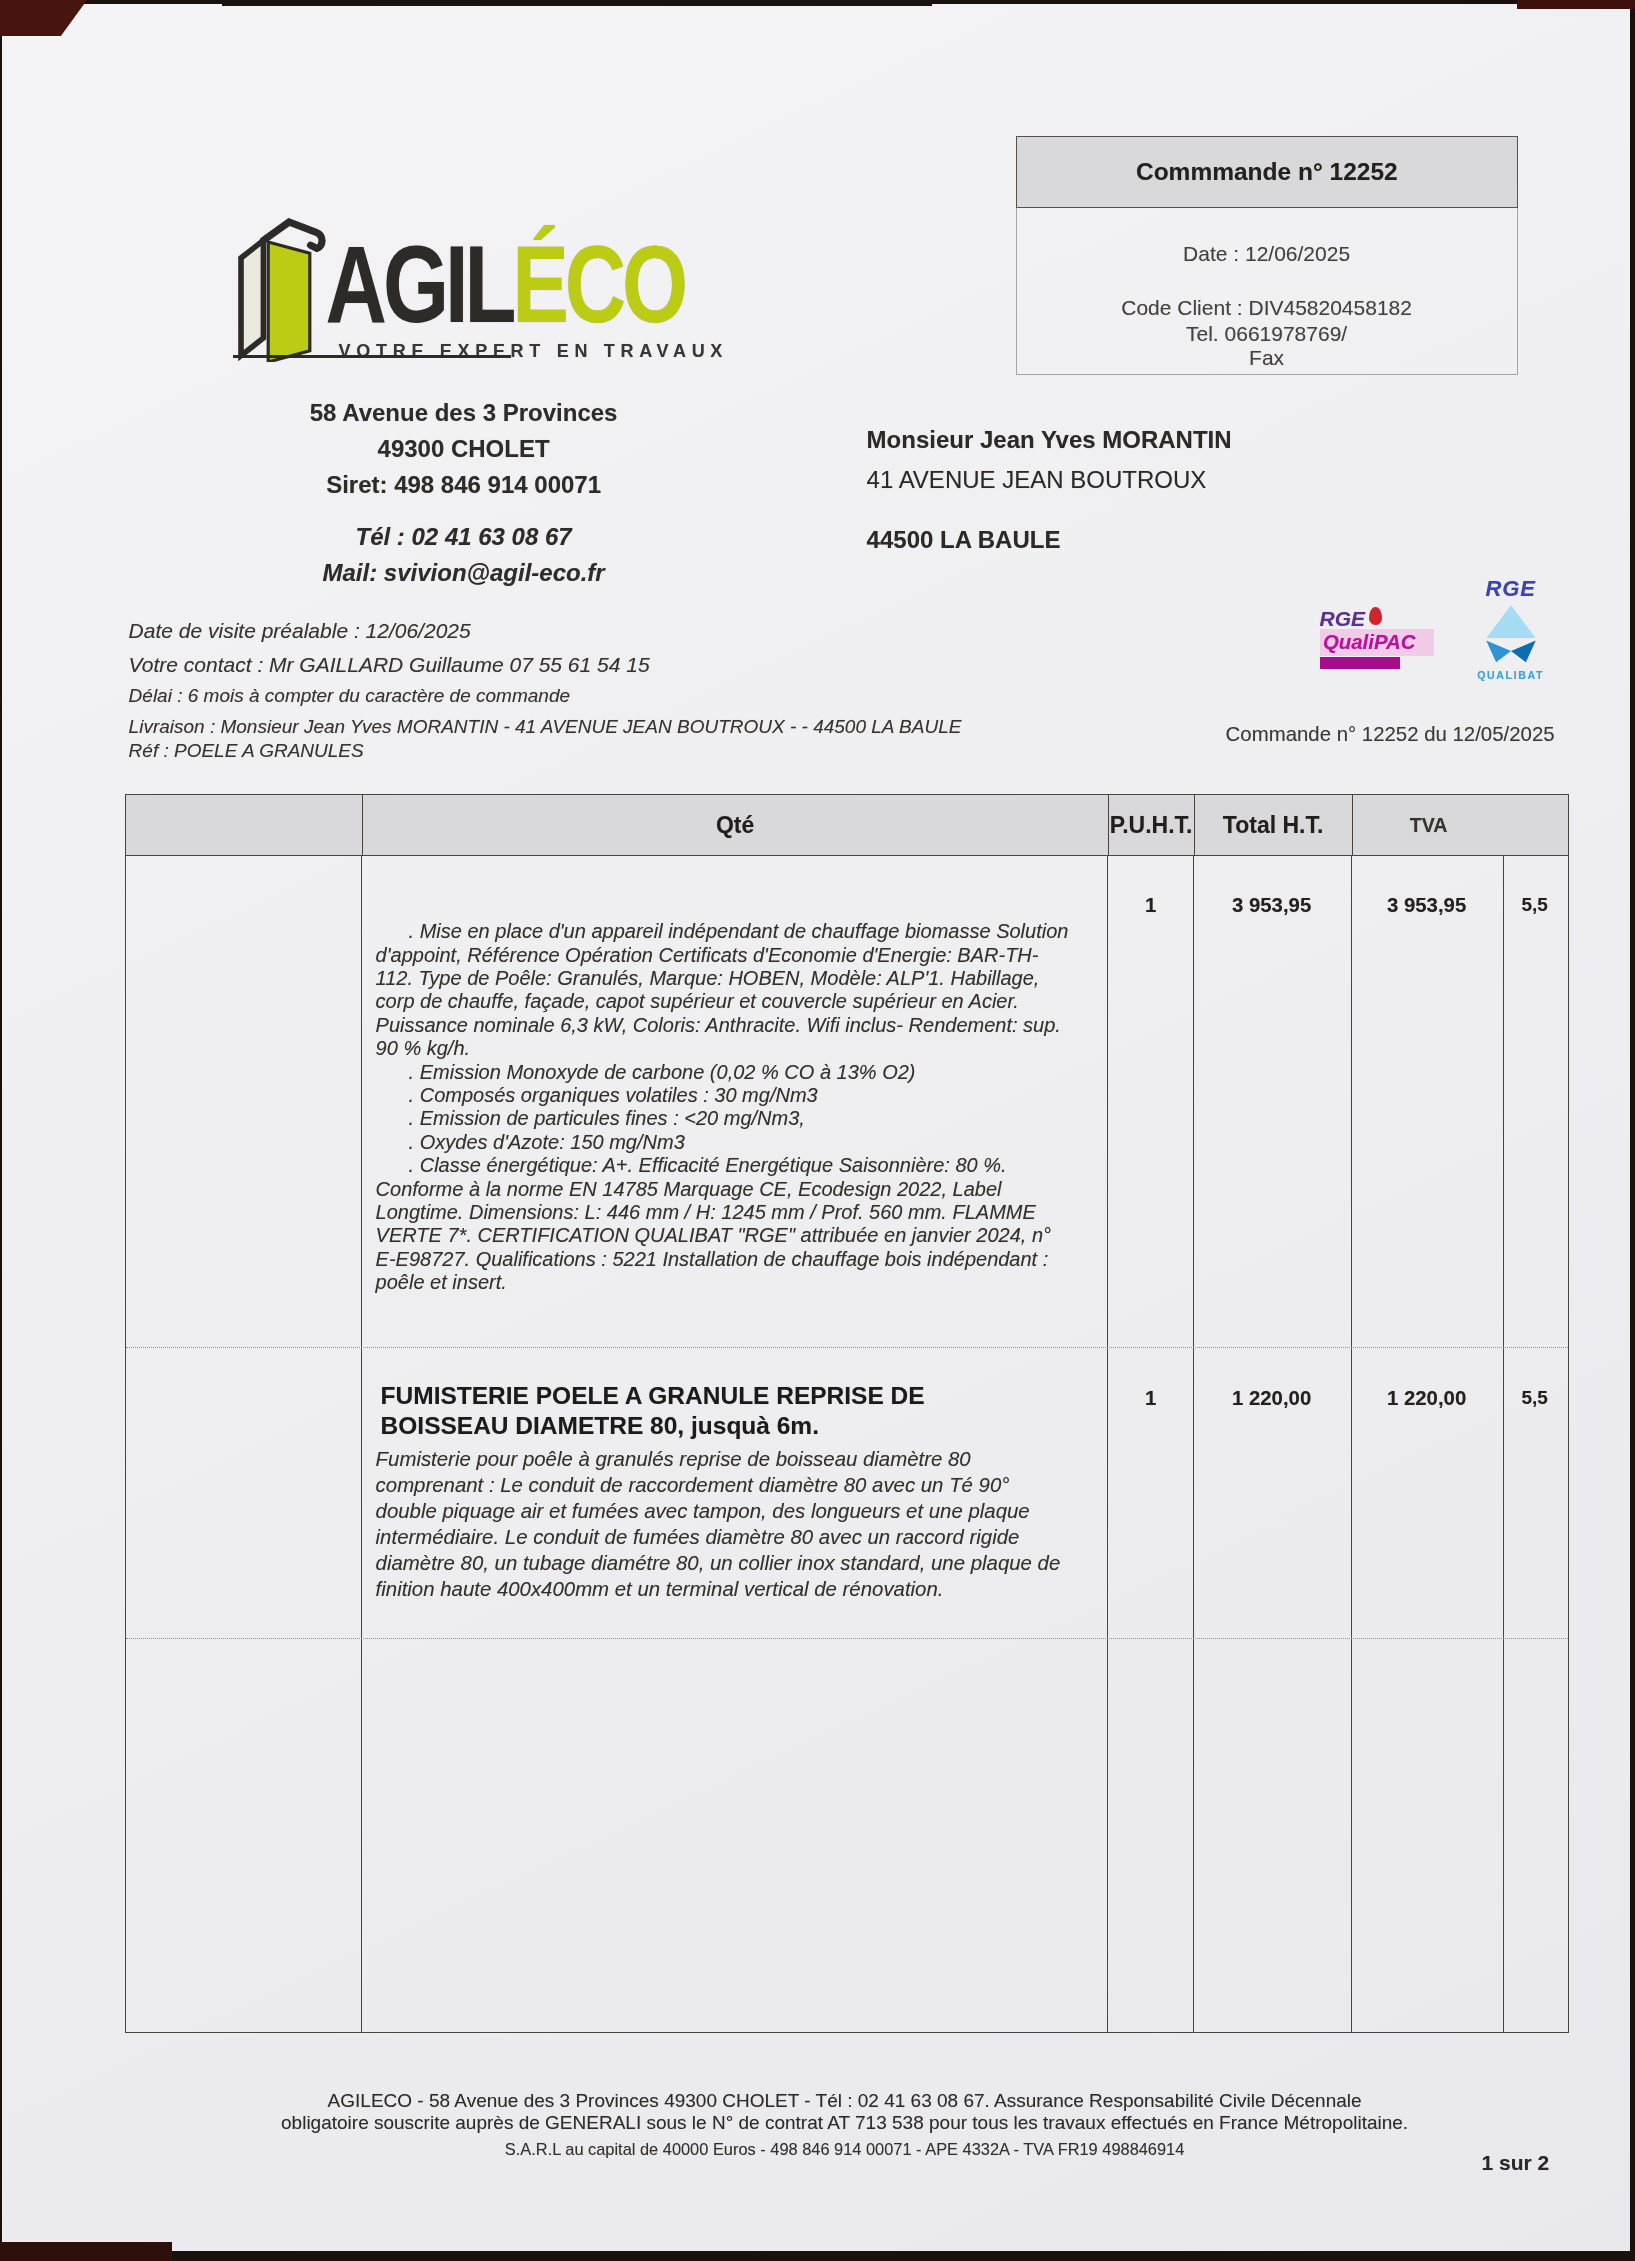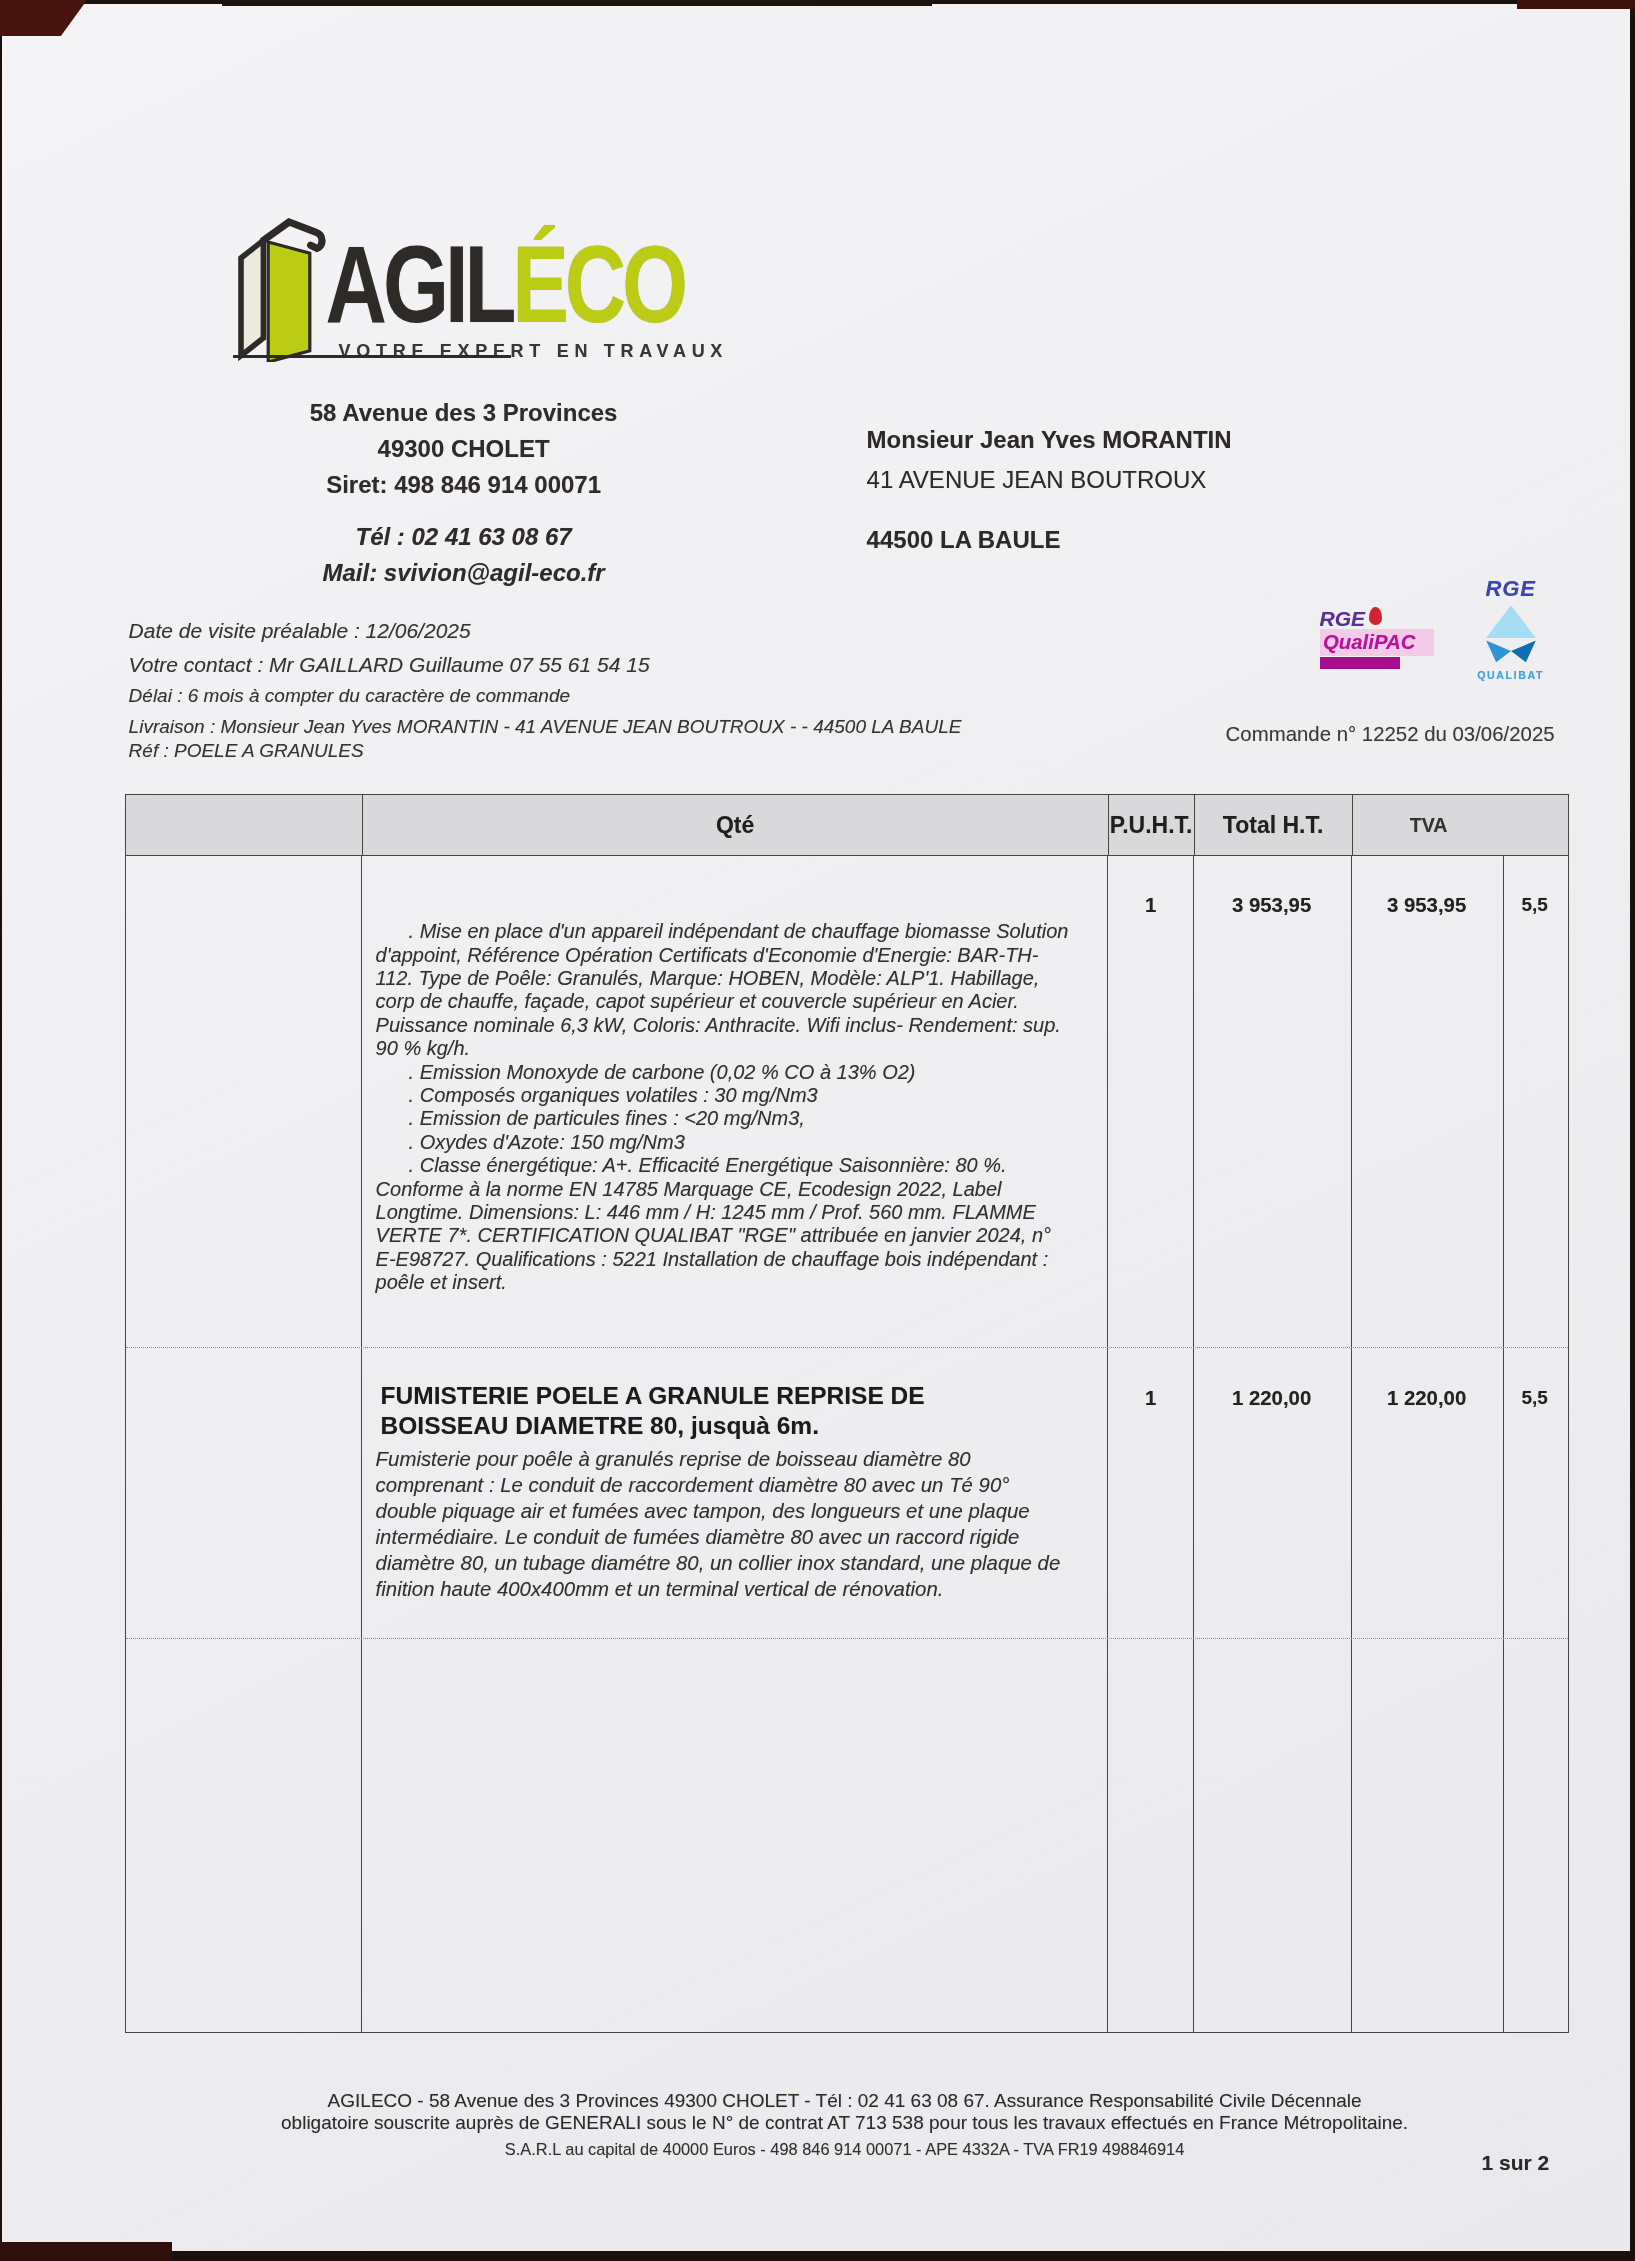--- a/index.html
+++ b/index.html
@@ -118,20 +118,27 @@
     <div class="abs addr">
       <div>58 Avenue des 3 Provinces</div>
       <div>49300 CHOLET</div>
       <div>Siret: 498 846 914 00071</div>
     </div>
     <div class="abs contact">
       <div>Tél : 02 41 63 08 67</div>
       <div>Mail: svivion@agil-eco.fr</div>
     </div>
 
+    <div class="abs order-box">
+      <div class="ob-band">Commmande n° 12252</div>
+      <div class="ob-line ob-date">Date : 12/06/2025</div>
+      <div class="ob-line ob-code">Code Client : DIV45820458182</div>
+      <div class="ob-line ob-tel">Tel. 0661978769/</div>
+      <div class="ob-line ob-fax">Fax</div>
+    </div>
 
     <div class="abs customer">
       <div class="cust-name">Monsieur Jean Yves MORANTIN</div>
       <div class="cust-street">41 AVENUE JEAN BOUTROUX</div>
       <div class="cust-city">44500 LA BAULE</div>
     </div>
 
     <div class="abs info">
       <div class="info-l1">Date de visite préalable : 12/06/2025</div>
       <div class="info-l2">Votre contact : Mr GAILLARD Guillaume 07 55 61 54 15</div>
@@ -151,21 +158,21 @@
     <div class="abs badge-qualibat">
       <div class="qb-rge">RGE</div>
       <svg class="qb-pyr" viewBox="0 0 100 100">
         <polygon points="50,2 90,55 10,55" fill="#a6dcf4"></polygon>
         <polygon points="10,59 50,76 26,94" fill="#2f93d4"></polygon>
         <polygon points="90,59 50,76 74,94" fill="#0d6cb2"></polygon>
       </svg>
       <div class="qb-name">QUALIBAT</div>
     </div>
 
-    <div class="abs order-ref">Commande n° 12252 du 03/06/2025</div>
+    <div class="abs order-ref">Commande n° 12252 du 12/05/2025</div>
 
     <div class="abs doc-table">
       <div class="t-header">
         <div class="th"></div>
         <div class="th">Qté</div>
         <div class="th">P.U.H.T.</div>
         <div class="th">Total H.T.</div>
         <div class="th th-vat">TVA</div>
       </div>
       <div class="t-body">

